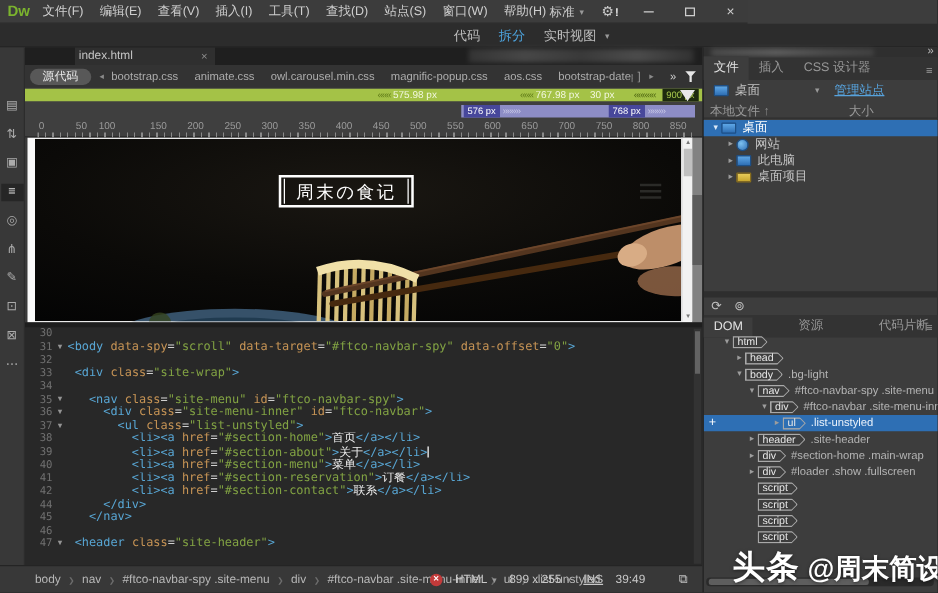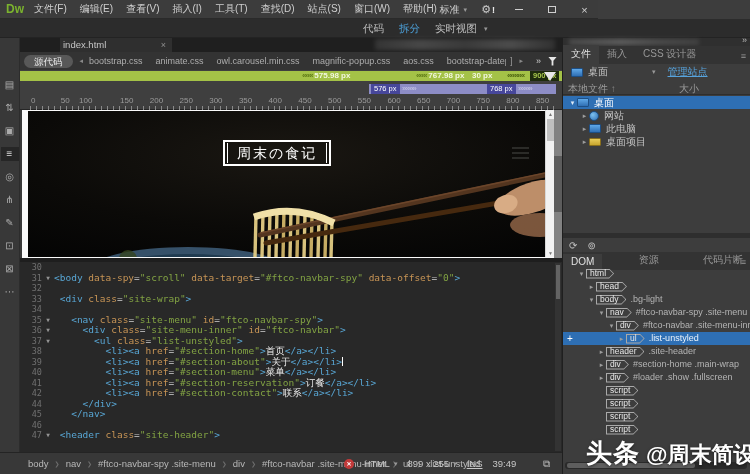--- a/index.html
+++ b/index.html
@@ -48,21 +48,21 @@
   .related-bar{position:absolute;left:0;top:14px;width:542px;height:18px;background:#333;display:flex;align-items:center;font-size:9px;color:#adadad;}
   #src-pill{background:#585858;color:#e9e9e9;border-radius:7px;height:13px;line-height:13px;padding:0 10px;margin:0 7px 0 4px;font-size:9.5px;}
   .rf-arrow{color:#8a8a8a;font-size:7px;margin-right:6px;}
   #related-list{display:flex;gap:13px;white-space:nowrap;overflow:hidden;flex:1;}
   .rf-right{display:flex;align-items:center;gap:7px;margin:0 5px 0 4px;color:#cfcfcf;}
   .rf-right .brk{color:#9a9a9a;font-size:9px;}
   .funnel{width:9px;height:9px;background:#e6e6e6;clip-path:polygon(0 0,100% 0,60% 48%,60% 100%,40% 100%,40% 48%);}
 
   
   .mq-strip{position:absolute;left:0;top:32px;width:542px;height:40px;background:#3f3f3f;border-bottom:1px solid #262626;}
-  .green-bar{position:absolute;left:0;top:1px;width:542px;height:10px;background:#a4c247;font-size:8px;line-height:10px;font-weight:bold;}
+  .green-bar{position:absolute;left:0;top:1px;width:542px;height:10px;background:#a4c247;font-size:8px;line-height:10px;}
   .gl{position:absolute;color:#f2f7df;white-space:nowrap;}
   .gl .chev{color:#5e7a17;letter-spacing:-1px;margin-right:2px;}
   .gl1{left:282px;} .gl2{left:396px;} .gl3{left:452px;}
   .gchev2{position:absolute;left:487px;color:#4c6410;letter-spacing:-1px;}
   .gbox{position:absolute;left:510px;top:0;height:10px;background:#1e2b0e;color:#a8c84d;padding:0 3px;font-size:7.5px;line-height:10px;}
   .purple-bar{position:absolute;left:349px;top:14px;width:187px;height:10px;background:#8d8dc6;font-size:7.5px;line-height:10px;}
   .pbox{position:absolute;top:0;height:10px;background:#47479b;color:#fff;padding:0 3px;}
   .pb1{left:2px;} .pb2{left:118px;}
   .pchev{position:absolute;top:0;color:#c9c9e8;letter-spacing:-1px;font-size:8px;}
   .pc1{left:33px;} .pc2{left:149px;}

